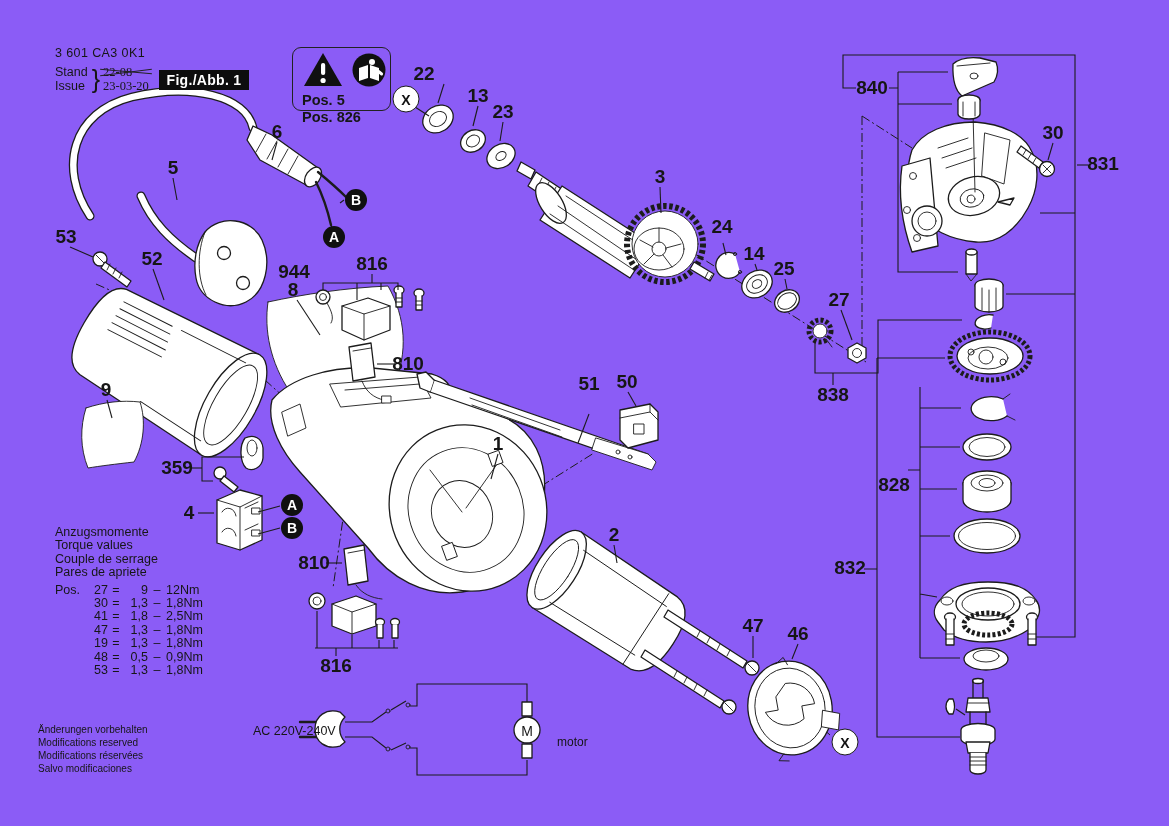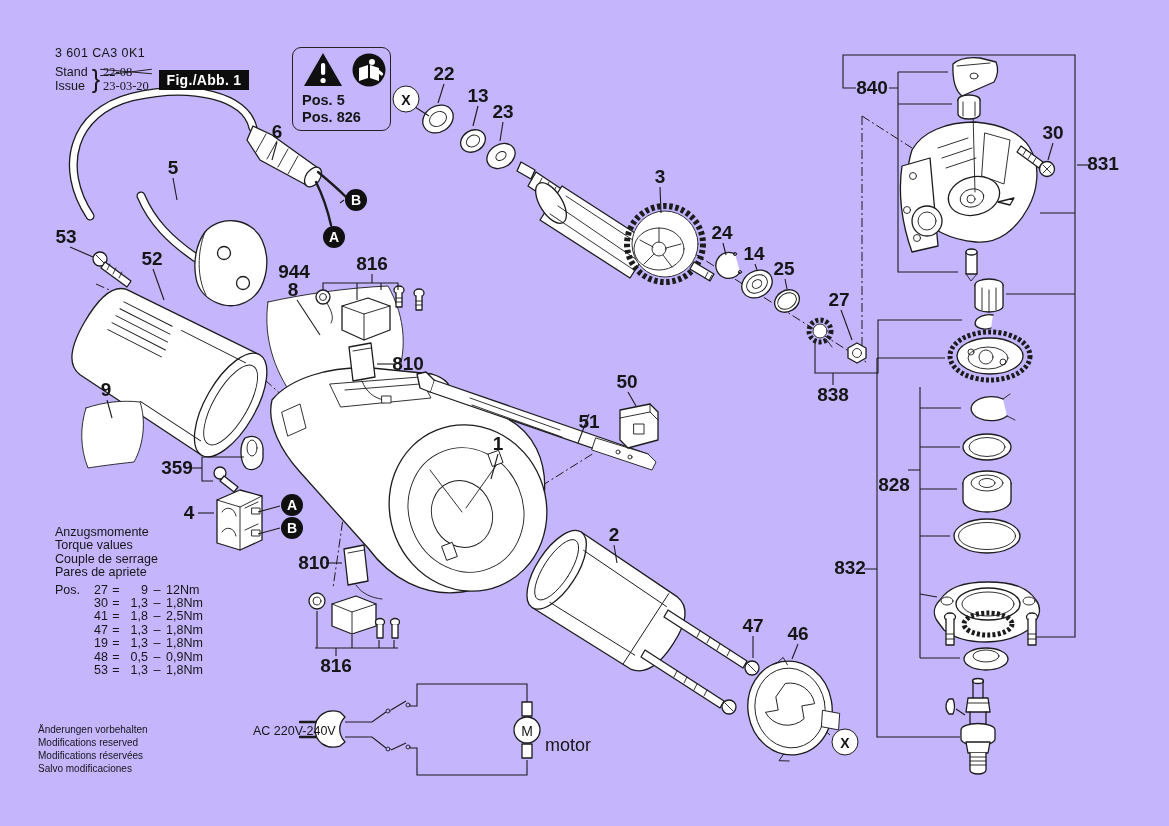--- a/index.html
+++ b/index.html
@@ -1,16 +1,16 @@
 <!DOCTYPE html>
 <html><head>
 <meta charset="utf-8">
 <style>
   html,body{margin:0;padding:0;background:#e8e8e8;}
-  .page{position:relative;width:1169px;height:826px;background:#c4b5fd;overflow:hidden;
+  .page{position:relative;width:1169px;height:826px;background:#8b5cf6;overflow:hidden;
         font-family:"Liberation Sans", sans-serif;color:#161616;}
   svg.art{position:absolute;left:0;top:0;}
   .s{stroke:#1c1c1c;fill:none;stroke-width:1.3;stroke-linecap:round;stroke-linejoin:round;}
   .sw{stroke:#1c1c1c;fill:#ffffff;stroke-width:1.3;stroke-linecap:round;stroke-linejoin:round;}
   .thin{stroke-width:0.9;}
   .ld{stroke:#1c1c1c;stroke-width:1.1;fill:none;}
   .dd{stroke:#1c1c1c;stroke-width:1;fill:none;stroke-dasharray:9 3 2 3;}
   .teeth{stroke:#1c1c1c;fill:none;stroke-width:6;stroke-dasharray:3.5 2.6;}
   .teeth2{stroke:#1c1c1c;fill:none;stroke-width:5;stroke-dasharray:3 2.2;}
   .cabO{stroke:#1c1c1c;stroke-width:9;fill:none;stroke-linecap:round;}
@@ -31,37 +31,37 @@
   .rev-labels div{line-height:14px;}
   .rev-brace{font-size:25px;font-weight:300;margin:0 3px 0 4px;}
   .rev-values div{line-height:14px;font-family:Liberation Serif, serif;}
   .struck{position:relative;display:inline-block;}
   .struck::before{content:"";position:absolute;left:-3px;right:-20px;top:48%;border-top:1.3px solid #222;transform:rotate(-7deg);}
   .struck::after{content:"";position:absolute;left:-3px;right:-20px;top:40%;border-top:1.1px solid #222;transform:rotate(5deg);}
 
   .figbadge{left:159px;top:70px;width:90px;height:20px;background:#0d0d0d;color:#fff;
       font-size:14px;font-weight:bold;display:flex;align-items:center;justify-content:center;letter-spacing:.3px;}
 
-  .notice{left:292px;top:47px;width:99px;height:84px;border:1.6px solid #222;border-radius:9px;box-sizing:border-box;padding:4px 0 0 9px;}
+  .notice{left:292px;top:47px;width:99px;height:64px;border:1.6px solid #222;border-radius:9px;box-sizing:border-box;padding:4px 0 0 9px;}
   .notice-icons{display:flex;align-items:center;gap:7px;height:40px;}
   .notice-line{font-size:14.5px;font-weight:bold;line-height:16.5px;}
 
   .torque{left:55px;top:526px;font-size:12.5px;line-height:13.4px;}
   .t-head{white-space:nowrap;}
   .t-rows{margin-top:4px;}
   .t-row{display:flex;white-space:pre;}
   .t-lbl{width:33px;}
   .t-num{width:20px;text-align:right;}
   .t-eq{width:16px;text-align:center;}
   .t-min{width:24px;text-align:right;}
   .t-dash{width:18px;text-align:center;}
 
   .footer{left:38px;top:724px;font-size:10px;line-height:12.9px;}
   .volt{left:253px;top:724px;font-size:12.5px;}
-  .motor-label{left:545px;top:735px;font-size:18px;}
+  .motor-label{left:557px;top:735px;font-size:12px;}
   .motor-m{left:527px;top:731px;transform:translate(-50%,-50%);font-size:14px;position:absolute;}
 </style>
 </head>
 <body>
 
 <div class="page">
 
 <svg class="art" width="1169" height="826" viewBox="0 0 1169 826">
 
   <g>
@@ -550,42 +550,42 @@
   <div>Änderungen vorbehalten</div>
   <div>Modifications reserved</div>
   <div>Modifications réservées</div>
   <div>Salvo modificaciones</div>
 </div>
 
 <div class="abs volt">AC 220V-240V</div>
 <div class="motor-m">M</div>
 <div class="abs motor-label">motor</div>
 
-<div class="co" style="left:444px;top:74px">22</div>
+<div class="co" style="left:424px;top:74px">22</div>
 <div class="co" style="left:478px;top:96px">13</div>
 <div class="co" style="left:503px;top:112px">23</div>
 <div class="co" style="left:660px;top:177px">3</div>
 <div class="co" style="left:277px;top:132px">6</div>
 <div class="co" style="left:173px;top:168px">5</div>
 <div class="co" style="left:66px;top:237px">53</div>
 <div class="co" style="left:152px;top:259px">52</div>
 <div class="co" style="left:294px;top:272px">944</div>
 <div class="co" style="left:293px;top:290px">8</div>
 <div class="co" style="left:372px;top:264px">816</div>
 <div class="co" style="left:408px;top:364px">810</div>
 <div class="co" style="left:106px;top:390px">9</div>
 <div class="co" style="left:177px;top:468px">359</div>
 <div class="co" style="left:189px;top:513px">4</div>
 <div class="co" style="left:314px;top:563px">810</div>
 <div class="co" style="left:336px;top:666px">816</div>
 <div class="co" style="left:498px;top:444px">1</div>
-<div class="co" style="left:589px;top:422px">51</div>
+<div class="co" style="left:589px;top:384px">51</div>
 <div class="co" style="left:627px;top:382px">50</div>
 <div class="co" style="left:614px;top:535px">2</div>
-<div class="co" style="left:722px;top:233px">24</div>
+<div class="co" style="left:722px;top:227px">24</div>
 <div class="co" style="left:754px;top:254px">14</div>
 <div class="co" style="left:784px;top:269px">25</div>
 <div class="co" style="left:839px;top:300px">27</div>
 <div class="co" style="left:833px;top:395px">838</div>
 <div class="co" style="left:872px;top:88px">840</div>
 <div class="co" style="left:1053px;top:133px">30</div>
 <div class="co" style="left:1103px;top:164px">831</div>
 <div class="co" style="left:894px;top:485px">828</div>
 <div class="co" style="left:850px;top:568px">832</div>
 <div class="co" style="left:753px;top:626px">47</div>

